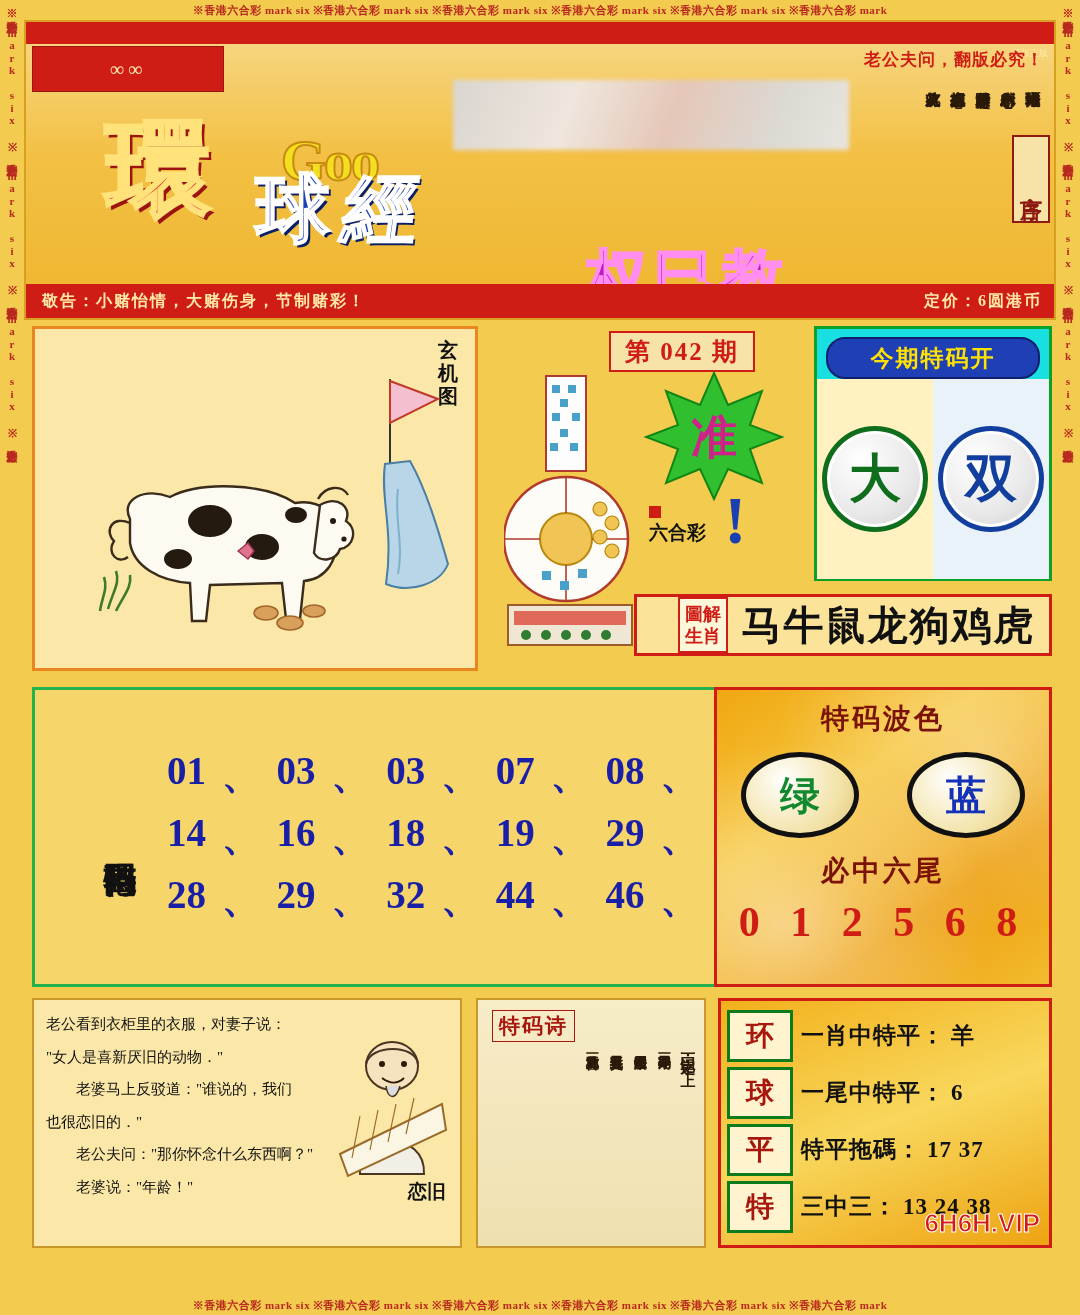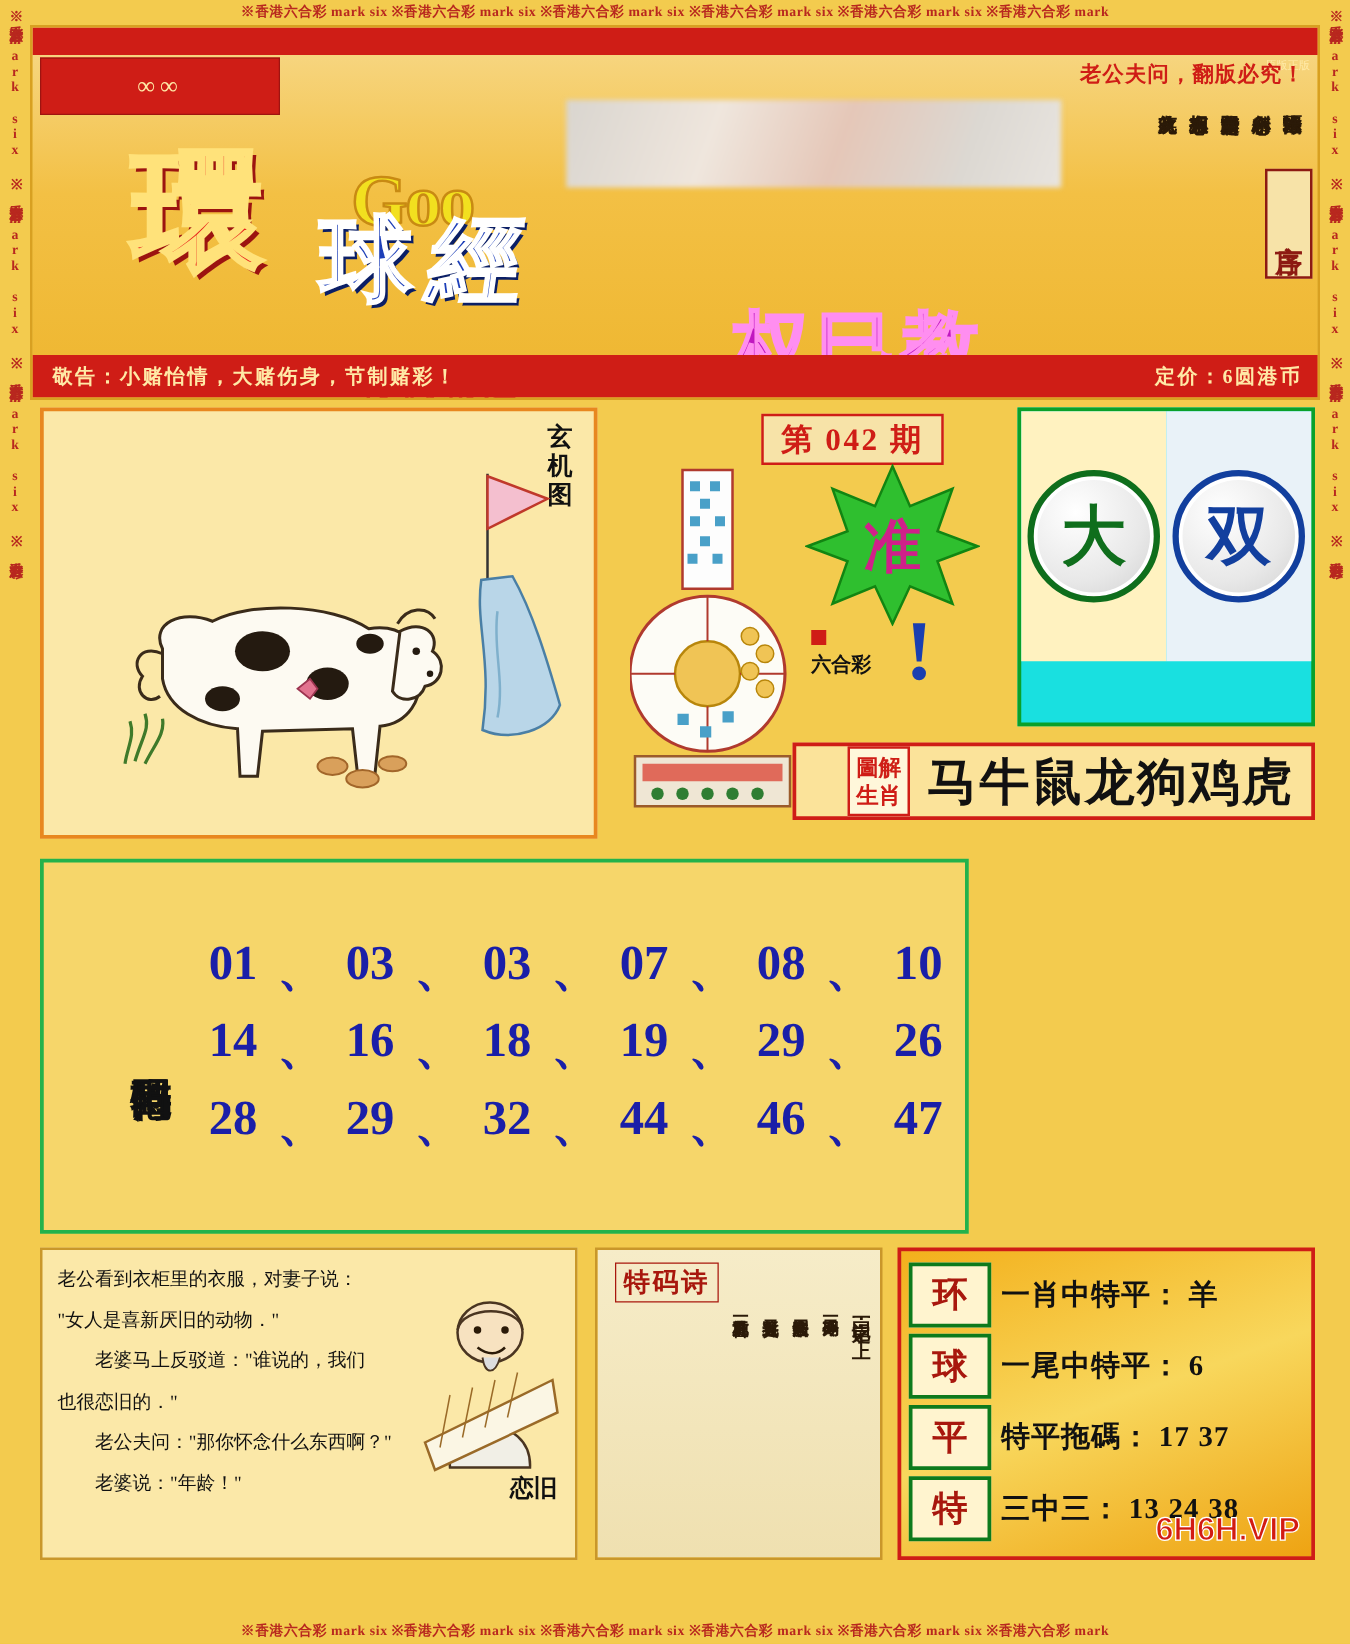--- a/index.html
+++ b/index.html
@@ -166,21 +166,21 @@
   .issue{
     position:absolute;left:585px;top:5px;
     border:2px solid #cf1d16;background:#f7e3a8;
     padding:2px 14px;font-size:25px;font-weight:bold;color:#cf1d16;
     font-family:"Liberation Serif",serif;letter-spacing:2px;
   }
   .wheel{position:absolute;left:480px;top:45px;}
   .star{position:absolute;left:620px;top:45px;}
   .liuhecai{
     position:absolute;left:625px;top:175px;
-    font-size:16px;font-weight:bold;color:#111;line-height:21px;
+    font-size:19px;font-weight:bold;color:#111;line-height:21px;
     font-family:"Liberation Serif",serif;
   }
   .excl{
     position:absolute;left:700px;top:160px;
     font-size:68px;color:#1a3fb0;font-weight:bold;line-height:1;
     font-family:"Liberation Serif",serif;
   }
   .zodiac-bar{
     position:absolute;left:610px;top:268px;width:418px;height:62px;
     background:#fbe39a;border:3px solid #cf1d16;box-sizing:border-box;
@@ -484,20 +484,21 @@
         <span>六合彩</span>
       </div>
       <div class="excl">!</div>
 
       <div class="zodiac-bar">
         <div class="zb-tag">圖解生肖</div>
         <div class="zb-text">马牛鼠龙狗鸡虎</div>
       </div>
 
       <div class="tema-box">
+        <div class="tema-title">今期特码开</div>
         <div class="tema-cols">
           <div class="tema-col left">
             <div class="ball">大</div>
           </div>
           <div class="tema-col right">
             <div class="ball blue">双</div>
           </div>
         </div>
       </div>
     </div>
@@ -543,20 +544,29 @@
               <span>、</span>
             <span>44</span>
               <span>、</span>
             <span>46</span>
               <span>、</span>
             <span>47</span>
           </div>
         </div>
       </div>
 
+      <div class="wave">
+        <div class="wave-title">特码波色</div>
+        <div class="wave-balls">
+          <div class="wball green">绿</div>
+          <div class="wball blue">蓝</div>
+        </div>
+        <div class="wave-sub">必中六尾</div>
+        <div class="wave-digits">0 1 2 5 6 8</div>
+      </div>
     </div>
 
     <div class="bottom">
 
       <div class="joke">
         <p>老公看到衣柜里的衣服，对妻子说：</p>
         <p>"女人是喜新厌旧的动物．"</p>
         <p class="ind">老婆马上反驳道："谁说的，我们</p>
         <p>也很恋旧的．"</p>
         <p class="ind">老公夫问："那你怀念什么东西啊？"</p>

